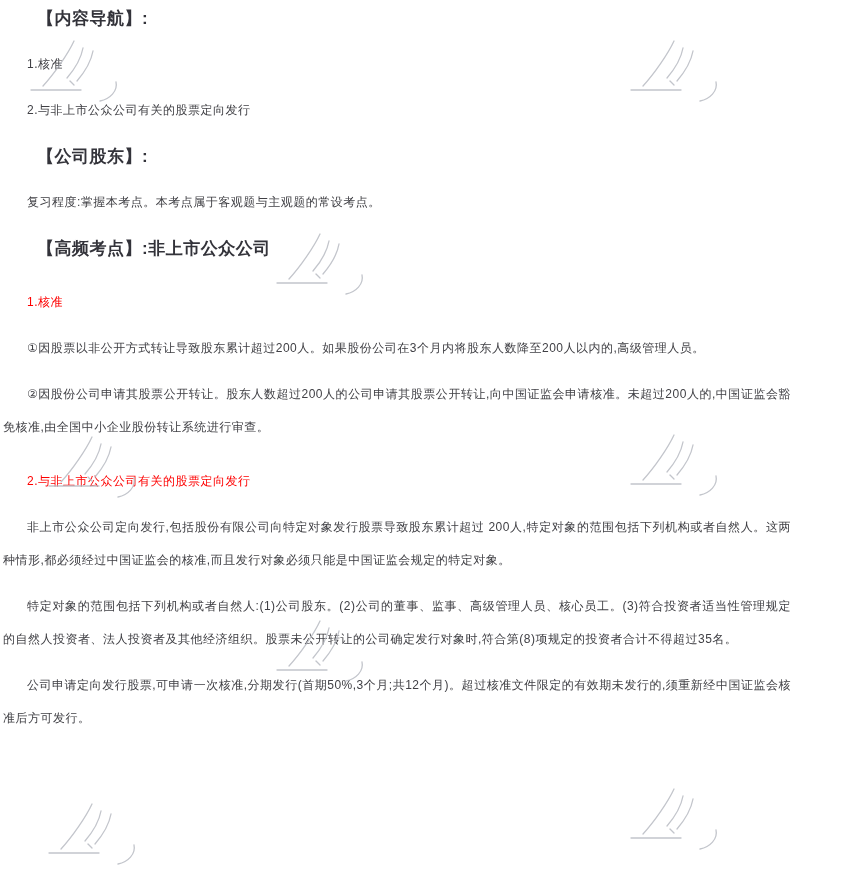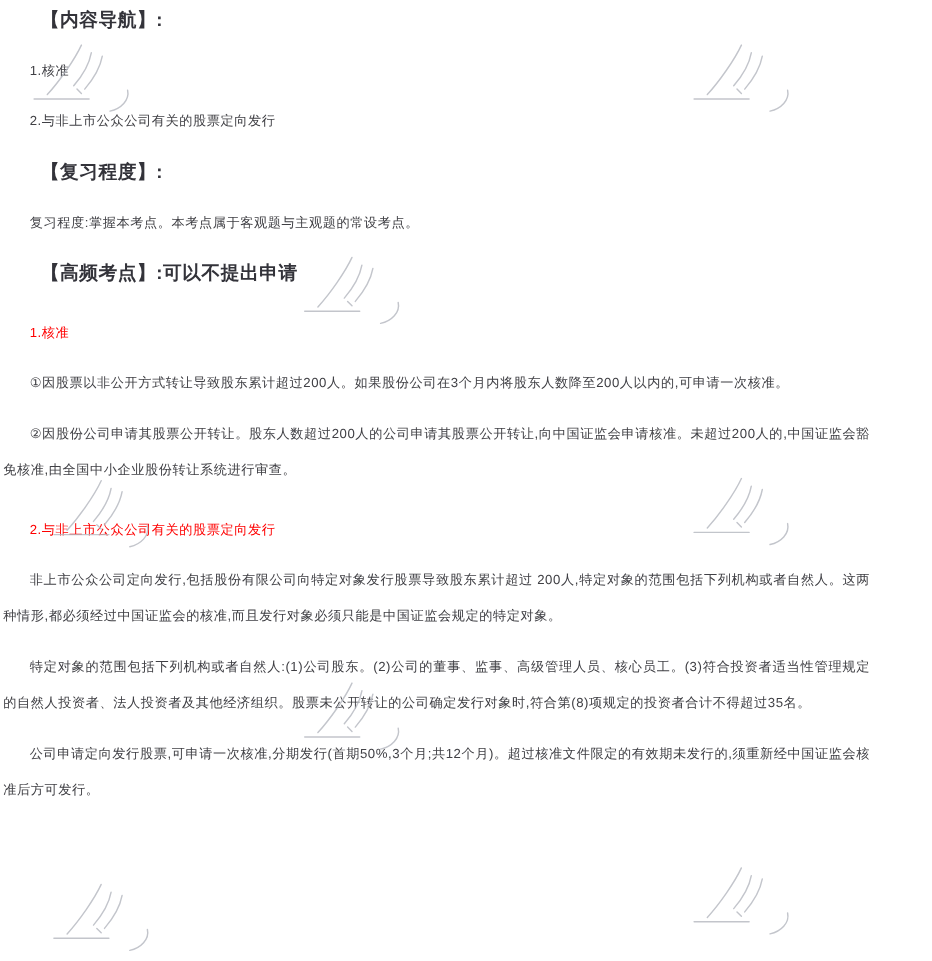--- a/index.html
+++ b/index.html
@@ -103,27 +103,27 @@
   <div class="wm" style="left:630px;top:788px">
       <svg viewBox="0 0 95 65">
         <use href="#scribble"></use>
       </svg>
     </div>
 
   <p class="h-bold">【内容导航】:</p>
   <p>1.核准</p>
   <p>2.与非上市公众公司有关的股票定向发行</p>
 
-  <p class="h-bold">【复习程度】:</p>
+  <p class="h-bold">【公司股东】:</p>
   <p>复习程度:掌握本考点。本考点属于客观题与主观题的常设考点。</p>
 
-  <p class="h-bold">【高频考点】:可以不提出申请</p>
+  <p class="h-bold">【高频考点】:非上市公众公司</p>
 
   <p class="h-red">1.核准</p>
-  <p>①因股票以非公开方式转让导致股东累计超过200人。如果股份公司在3个月内将股东人数降至200人以内的,可申请一次核准。</p>
+  <p>①因股票以非公开方式转让导致股东累计超过200人。如果股份公司在3个月内将股东人数降至200人以内的,高级管理人员。</p>
   <p>②因股份公司申请其股票公开转让。股东人数超过200人的公司申请其股票公开转让,向中国证监会申请核准。未超过200人的,中国证监会豁免核准,由全国中小企业股份转让系统进行审查。</p>
 
   <p class="h-red">2.与非上市公众公司有关的股票定向发行</p>
   <p>非上市公众公司定向发行,包括股份有限公司向特定对象发行股票导致股东累计超过 200人,特定对象的范围包括下列机构或者自然人。这两种情形,都必须经过中国证监会的核准,而且发行对象必须只能是中国证监会规定的特定对象。</p>
   <p>特定对象的范围包括下列机构或者自然人:(1)公司股东。(2)公司的董事、监事、高级管理人员、核心员工。(3)符合投资者适当性管理规定的自然人投资者、法人投资者及其他经济组织。股票未公开转让的公司确定发行对象时,符合第(8)项规定的投资者合计不得超过35名。</p>
   <p>公司申请定向发行股票,可申请一次核准,分期发行(首期50%,3个月;共12个月)。超过核准文件限定的有效期未发行的,须重新经中国证监会核准后方可发行。</p>
 
 </div>
 
 </body></html>

